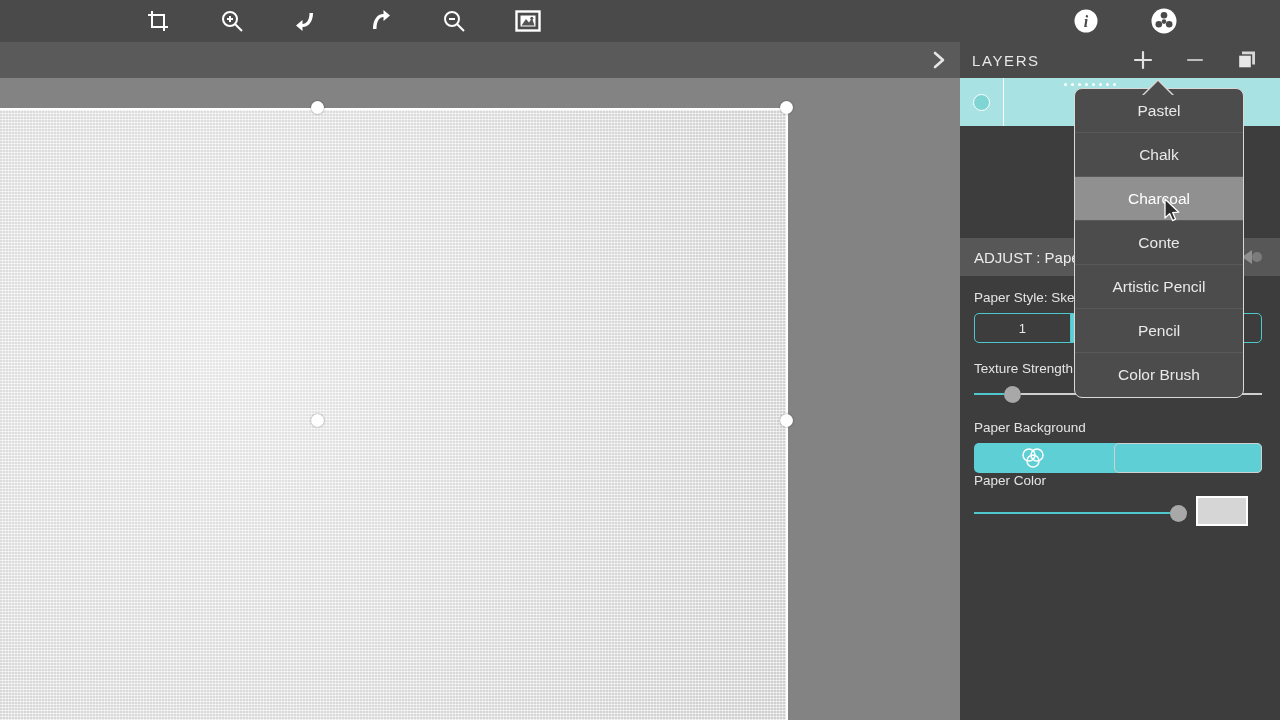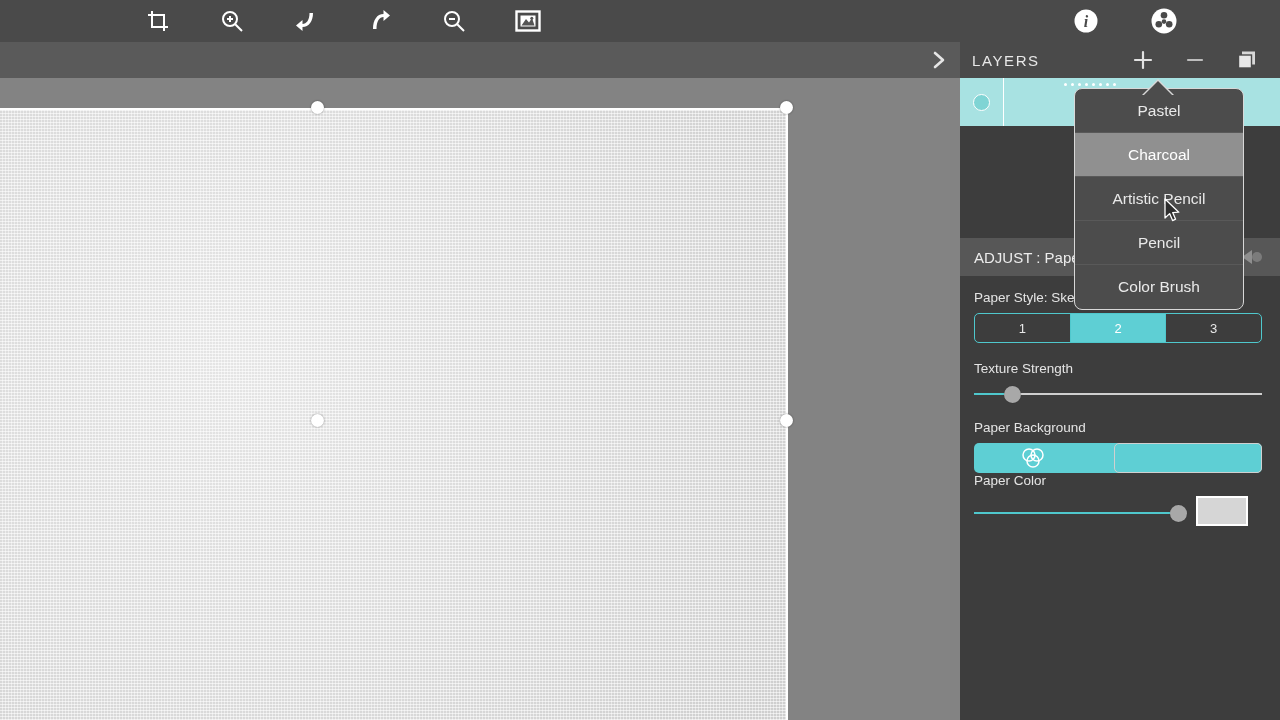--- a/index.html
+++ b/index.html
@@ -393,21 +393,23 @@
         <div class="swatch-paper"></div>
       </div>
 
 
     </div>
   </div>
 
   <div class="menu-arrow"></div>
   <div class="menu">
     <div class="menu-item first">Pastel</div>
+    <div class="menu-item">Chalk</div>
     <div class="menu-item hl">Charcoal</div>
+    <div class="menu-item">Conte</div>
     <div class="menu-item">Artistic Pencil</div>
     <div class="menu-item">Pencil</div>
     <div class="menu-item">Color Brush</div>
   </div>
 
   <div class="cursor-arrow">
     <svg width="18" height="26" viewBox="0 0 18 26">
       <path d="M1 1 L1 20 L5.6 15.6 L8.6 22.6 L11.6 21.2 L8.7 14.6 L14.8 14.2 Z" fill="#2e2e2e" stroke="#ffffff" stroke-width="1.3" stroke-linejoin="round"></path>
     </svg>
   </div>

